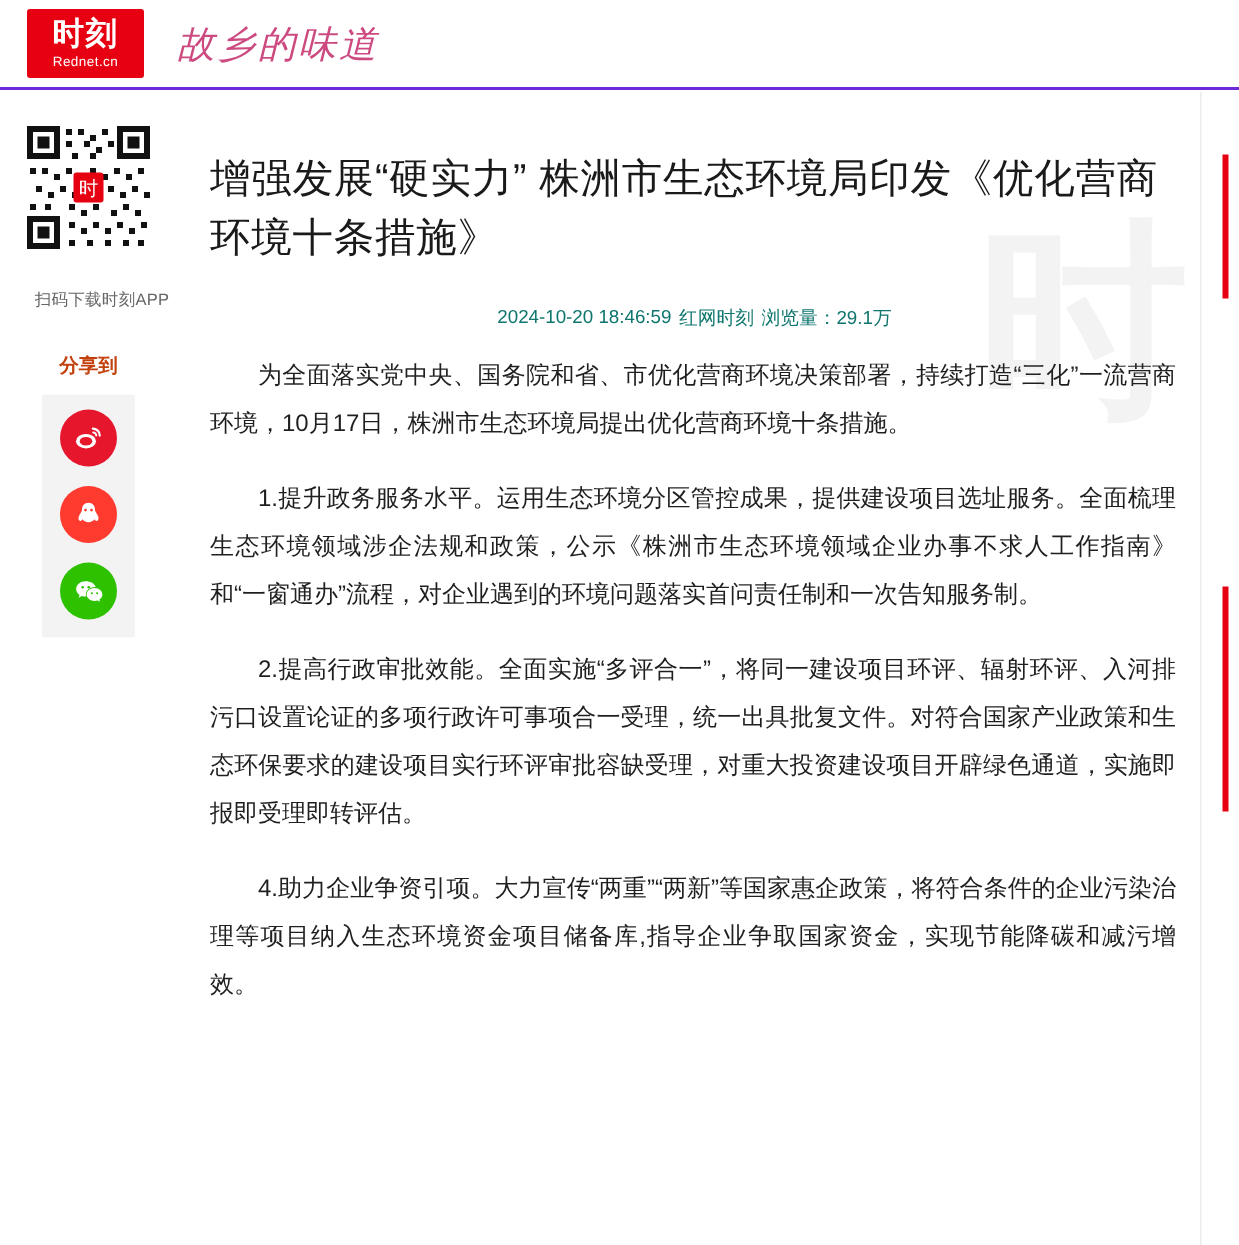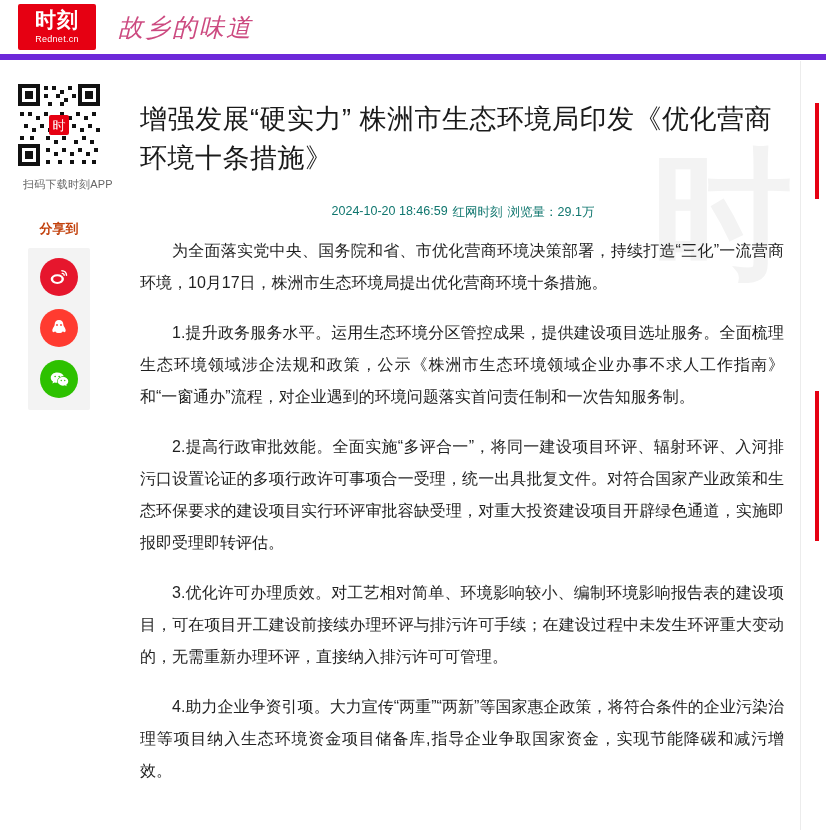--- a/index.html
+++ b/index.html
@@ -12,21 +12,21 @@
     height: 830px;
     font-family: "Liberation Sans", sans-serif;
     color: #222;
     overflow: hidden;
     position: relative;
   }
 
   
   .site-header {
     height: 60px;
-    border-bottom: 6px solid #6d28d9;
+    border-bottom: 2px solid #6d28d9;
     display: flex;
     align-items: center;
     padding-left: 18px;
     box-sizing: border-box;
     background: #fff;
   }
   .logo-block {
     width: 78px;
     height: 46px;
     background: #e60012;
@@ -75,21 +75,21 @@
   }
   .qr-box {
     width: 86px;
     height: 86px;
     margin: 0 auto;
     background: #fff;
     position: relative;
   }
   .qr-box svg { display:block; }
   .qr-caption {
-    margin-top: 9px;
+    margin-top: 24px;
     font-size: 11px;
     color: #666;
     letter-spacing: .2px;
     padding-left: 18px;
   }
   .share-title {
     margin-top: 28px;
     font-size: 13px;
     color: #c2410c;
     font-weight: bold;
@@ -323,21 +323,20 @@
     <div class="meta">
       <span>2024-10-20 18:46:59</span>
       <span>红网时刻</span>
       <span>浏览量：29.1万</span>
     </div>
 
     <div class="body-text">
       <p>为全面落实党中央、国务院和省、市优化营商环境决策部署，持续打造“三化”一流营商环境，10月17日，株洲市生态环境局提出优化营商环境十条措施。</p>
       <p>1.提升政务服务水平。运用生态环境分区管控成果，提供建设项目选址服务。全面梳理生态环境领域涉企法规和政策，公示《株洲市生态环境领域企业办事不求人工作指南》和“一窗通办”流程，对企业遇到的环境问题落实首问责任制和一次告知服务制。</p>
       <p>2.提高行政审批效能。全面实施“多评合一”，将同一建设项目环评、辐射环评、入河排污口设置论证的多项行政许可事项合一受理，统一出具批复文件。对符合国家产业政策和生态环保要求的建设项目实行环评审批容缺受理，对重大投资建设项目开辟绿色通道，实施即报即受理即转评估。</p>
-      <p>3.优化许可办理质效。对工艺相对简单、环境影响较小、编制环境影响报告表的建设项目，可在项目开工建设前接续办理环评与排污许可手续；在建设过程中未发生环评重大变动的，无需重新办理环评，直接纳入排污许可可管理。</p>
       <p>4.助力企业争资引项。大力宣传“两重”“两新”等国家惠企政策，将符合条件的企业污染治理等项目纳入生态环境资金项目储备库,指导企业争取国家资金，实现节能降碳和减污增效。</p>
     </div>
   </div>
 
   <div class="right-rail">
     <div class="accent-bar accent-1"></div>
     <div class="accent-bar accent-2"></div>
   </div>
 </div>
 

